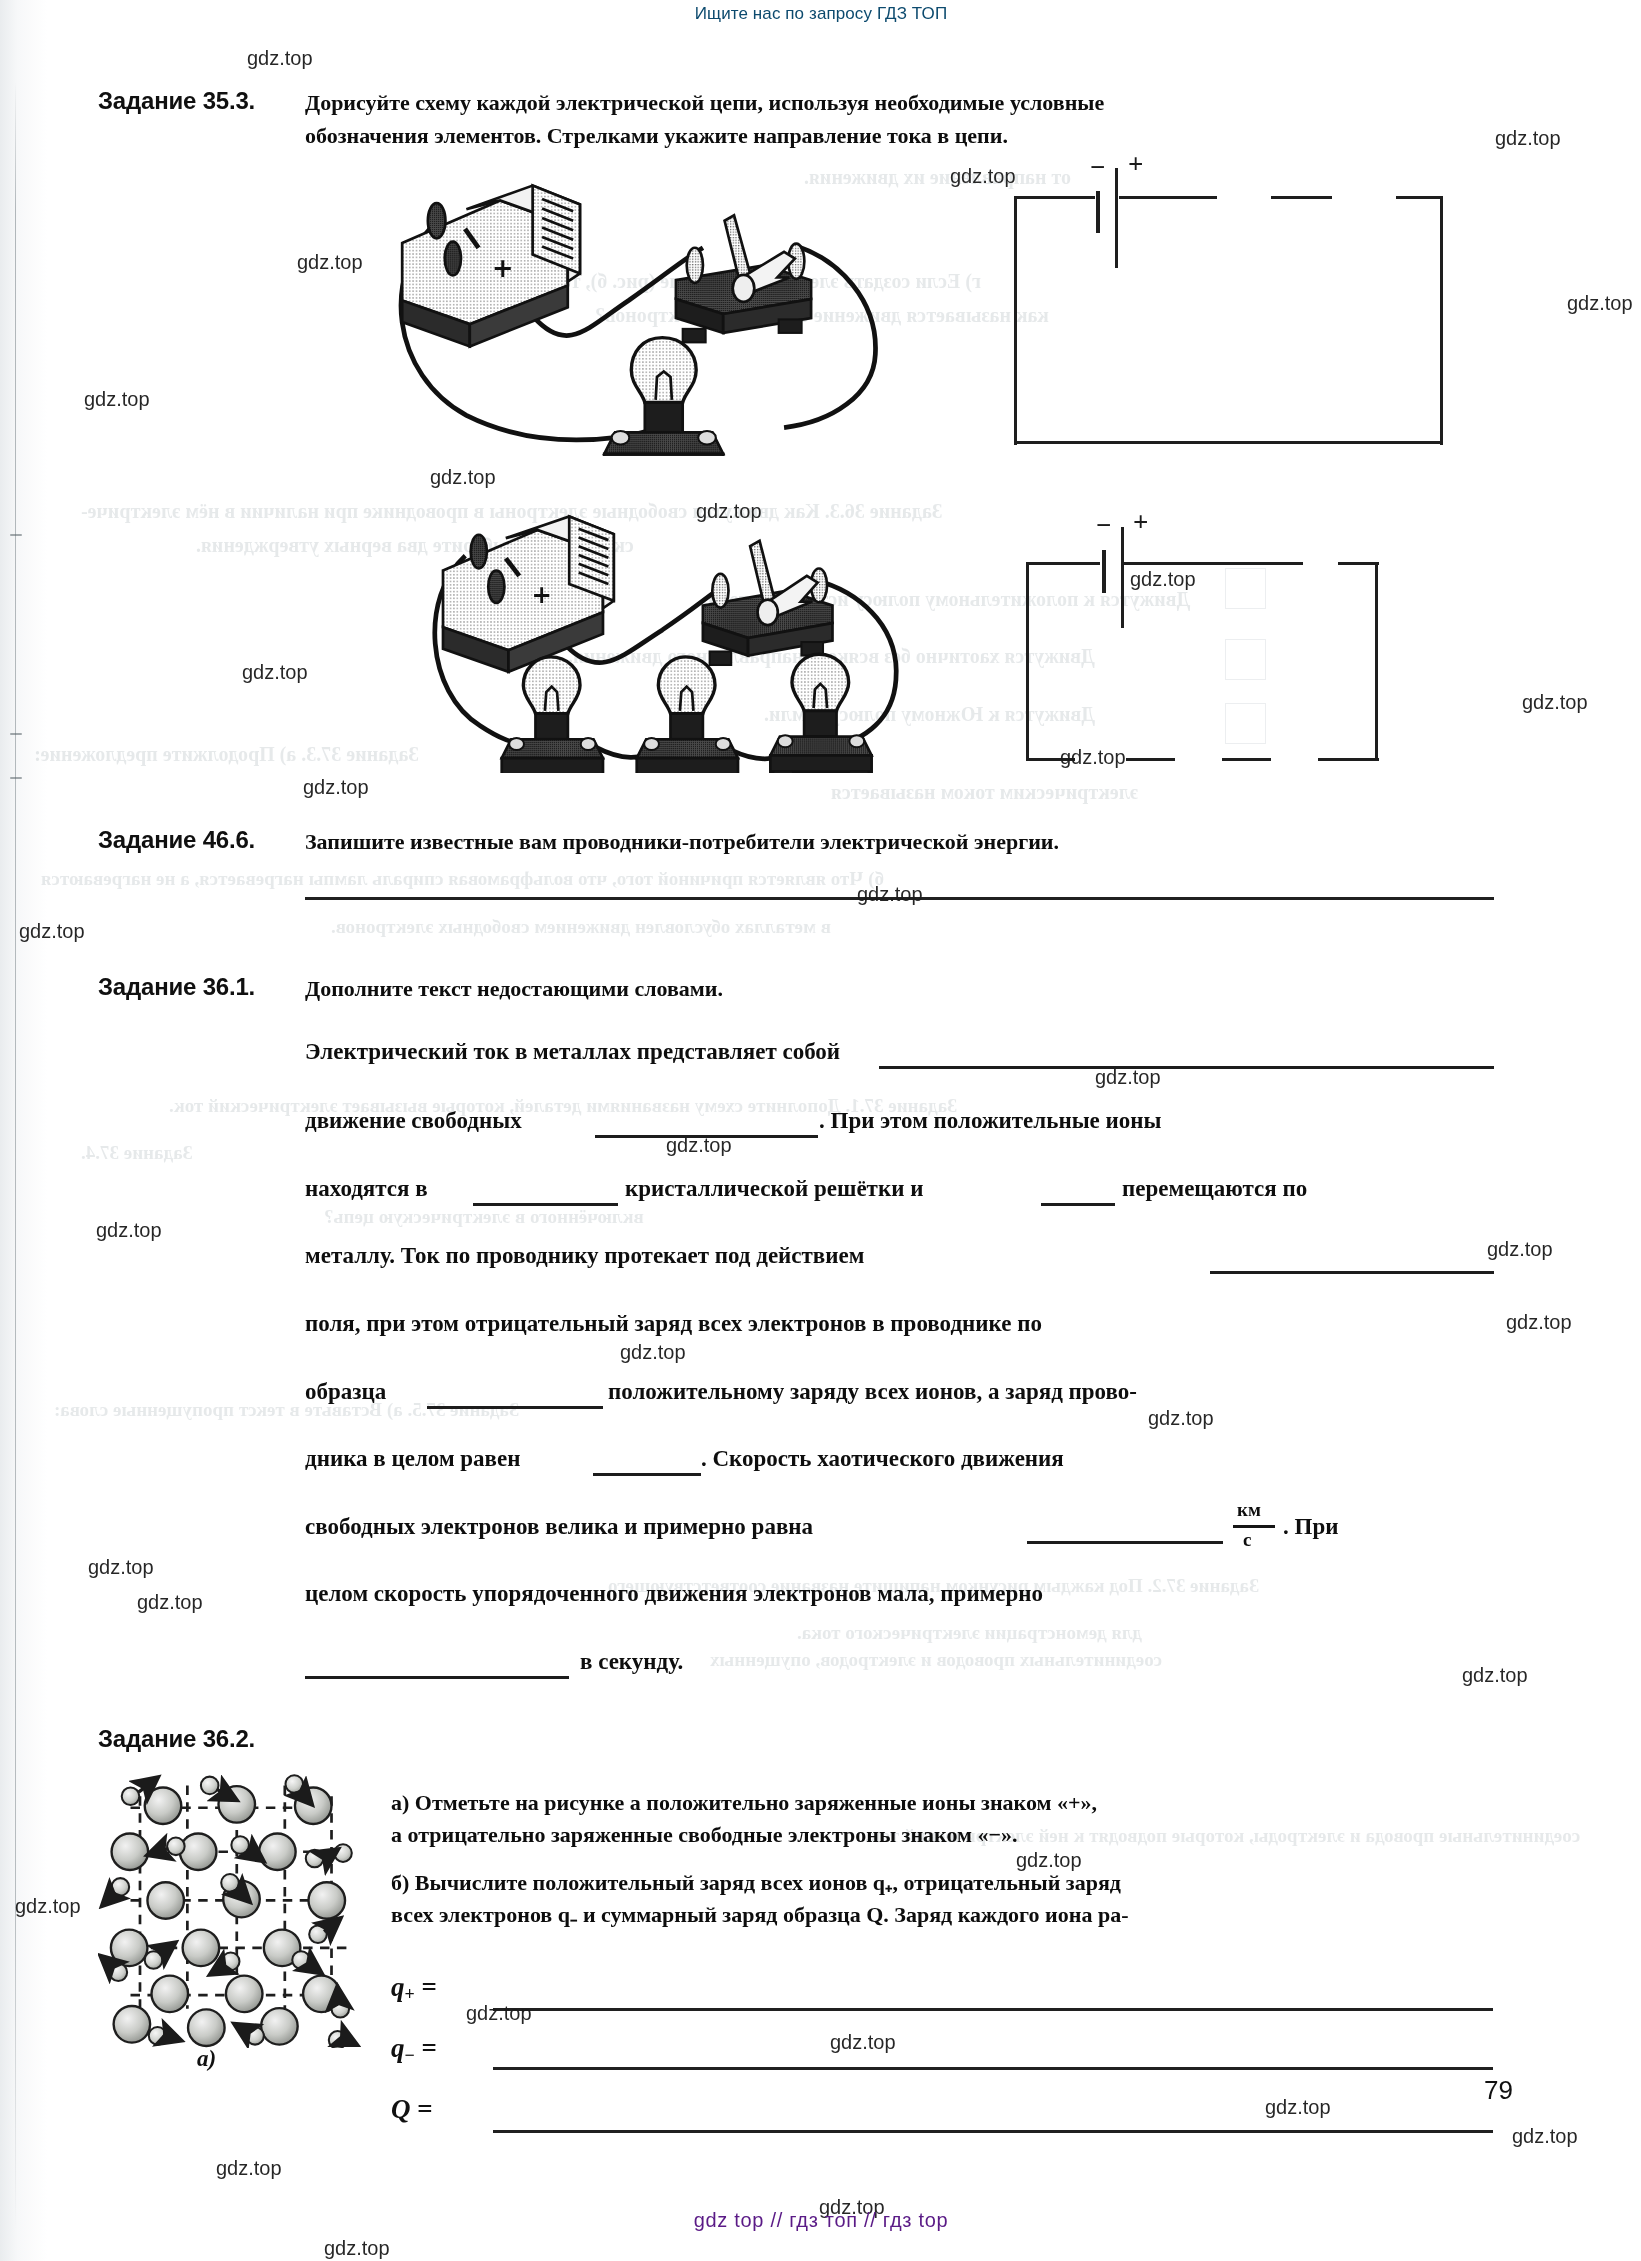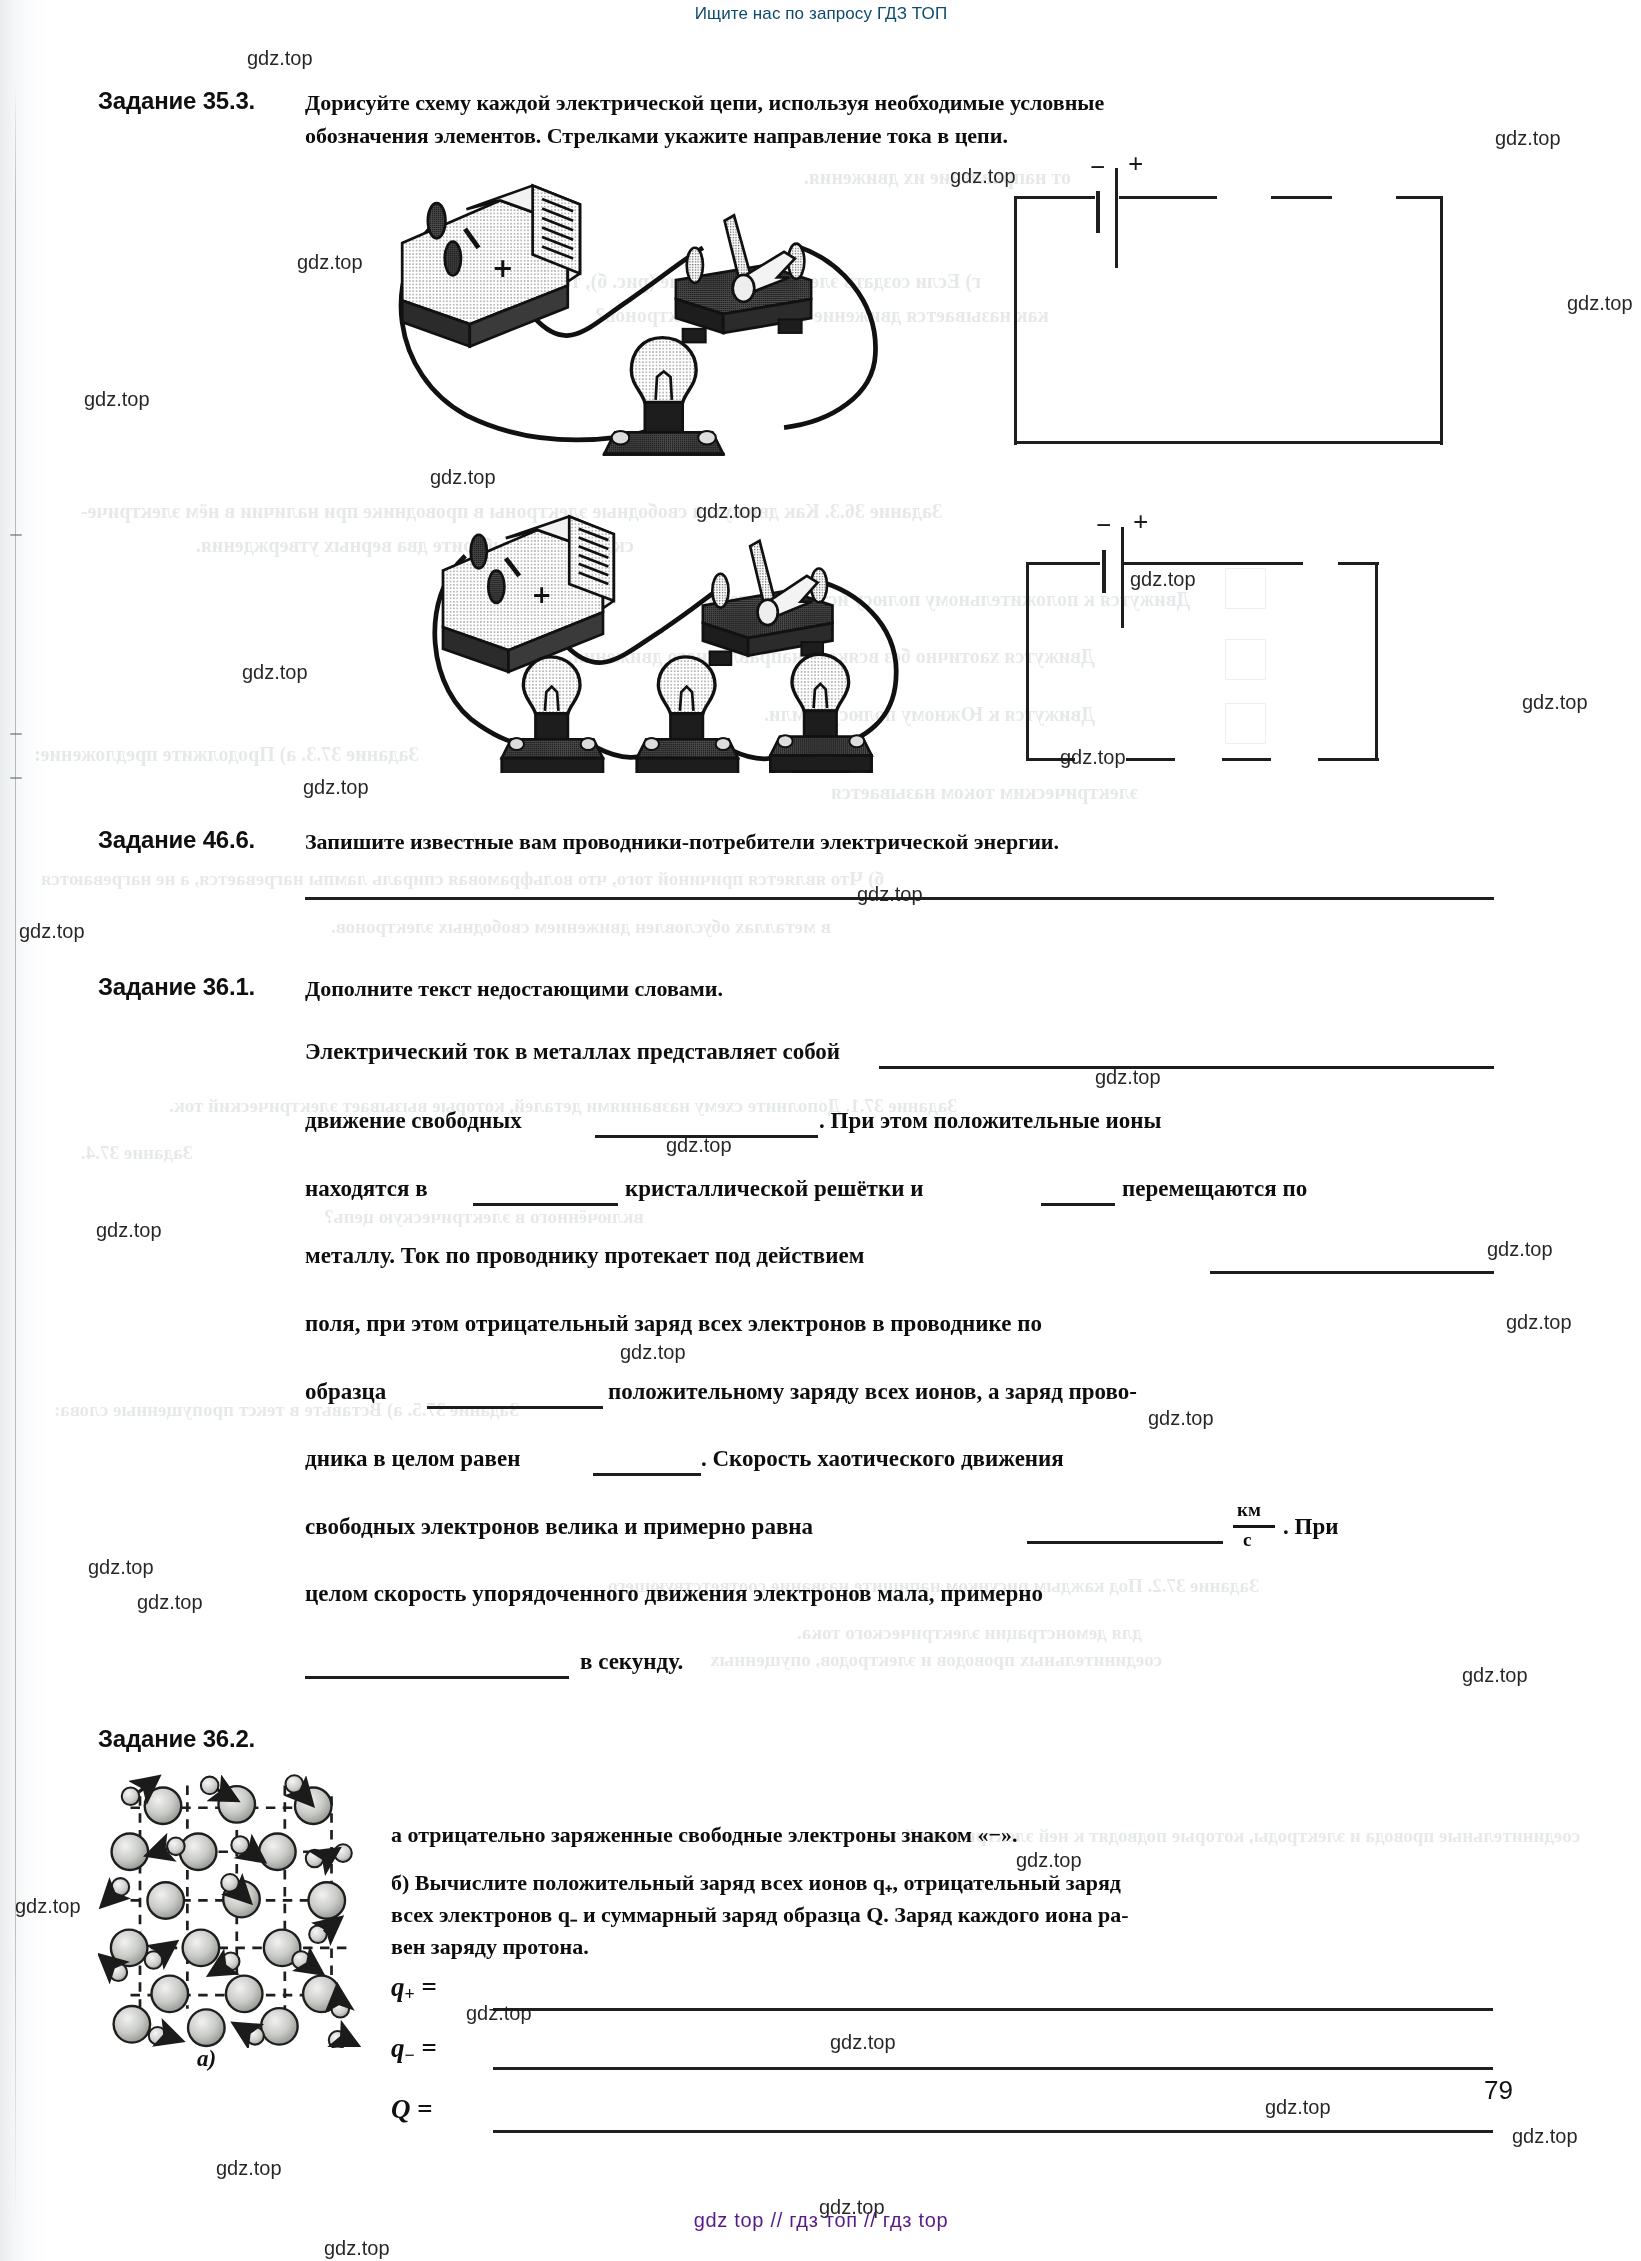--- a/index.html
+++ b/index.html
@@ -444,24 +444,24 @@
         <line x1="308" y1="304" x2="328" y2="318"></line>
         <line x1="96" y1="410" x2="120" y2="418"></line>
         <line x1="224" y1="408" x2="204" y2="396"></line>
         <line x1="356" y1="366" x2="354" y2="342"></line>
         <line x1="360" y1="414" x2="380" y2="424"></line>
       </g>
     </svg>
   </div>
   <div class="italic-lbl" style="left:197px;top:2046px;">a)</div>
 
+  <div class="task-body" style="left:391px;top:1787px;width:1108px;">а) Отметьте на рисунке a положительно заряженные ионы знаком «+»,</div>
   <div class="task-body" style="left:391px;top:1819px;width:1108px;">а отрицательно заряженные свободные электроны знаком «−».</div>
   <div class="task-body" style="left:391px;top:1867px;width:1108px;">б) Вычислите положительный заряд всех ионов q₊, отрицательный заряд</div>
   <div class="task-body" style="left:391px;top:1899px;width:1108px;">всех электронов q₋ и суммарный заряд образца Q. Заряд каждого иона ра-</div>
-  <div class="task-body" style="left:391px;top:1931px;width:1108px;">вен заряду протона.</div>
 
   <div class="q-lbl" style="left:391px;top:1972px;">
     <span>q</span><span class="q-sub">+</span>
     <span style="font-style:normal;">=</span>
   </div>
   <div class="rule" style="left:493px;top:2008px;width:1000px;"></div>
 
   <div class="q-lbl" style="left:391px;top:2033px;">
     <span>q</span><span class="q-sub">−</span>
     <span style="font-style:normal;">=</span>

